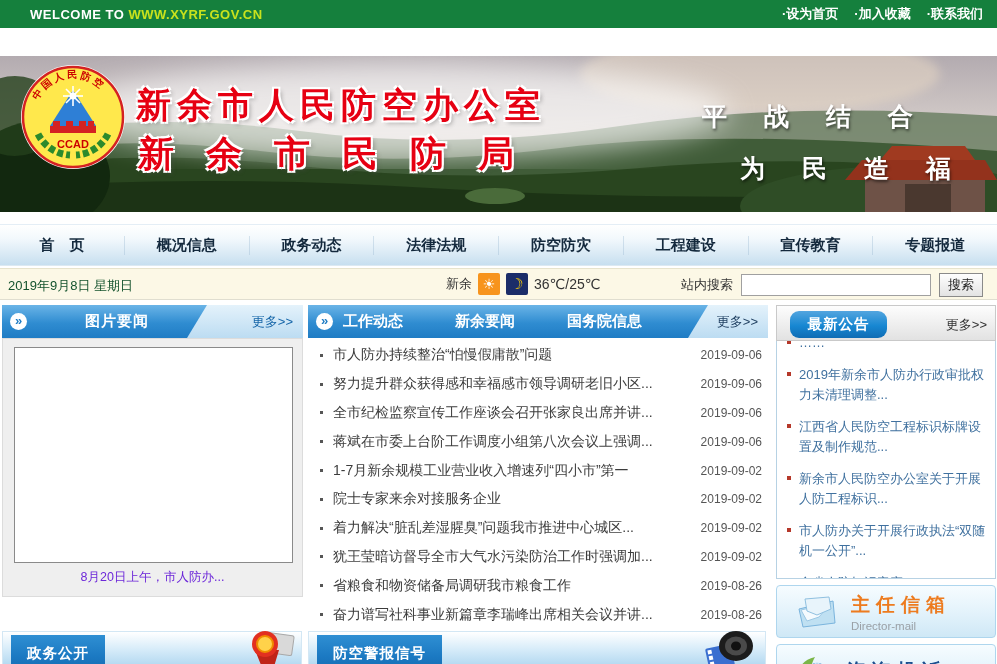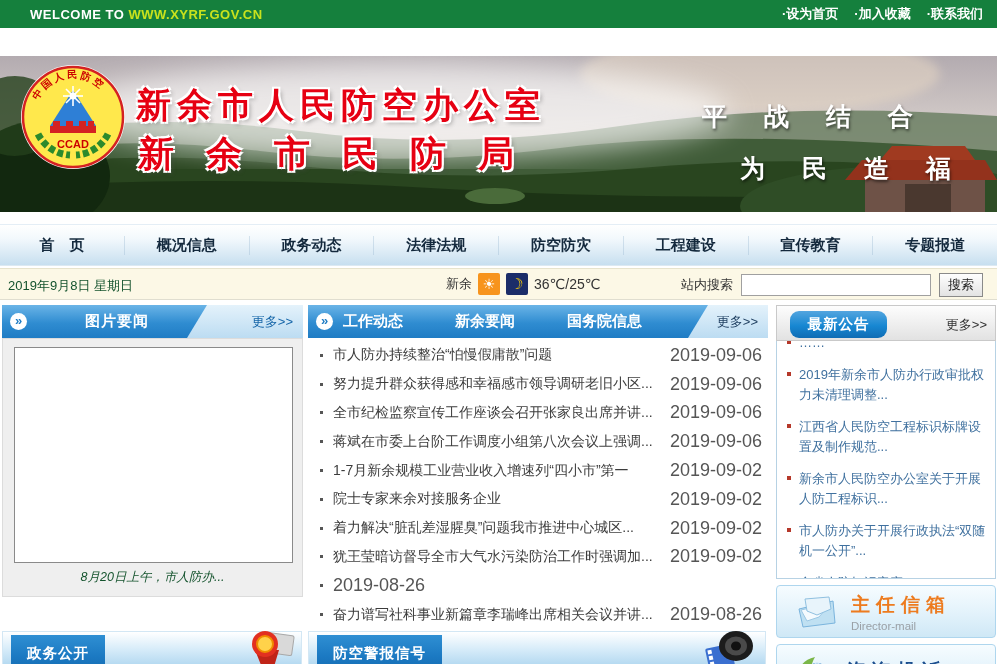--- a/index.html
+++ b/index.html
@@ -67,32 +67,32 @@
   .shead .more { position:absolute; right:10px; top:8px; font-size:13px; cursor:pointer; }
   
   .photo-head { left:2px; top:305px; width:301px; }
   .photo-head .blue { width:205px; }
   .photo-head .more { color:#1565a8; }
   .photo-body { position:absolute; left:2px; top:338px; width:301px; height:259px;
     background:#efefef; border:1px solid #dcdcdc; }
   .photo-frame { position:absolute; left:11px; top:8px; width:279px; height:216px;
     background:#fff; border:1px solid #8a8a8a; }
   .photo-caption { position:absolute; left:0; top:230px; width:100%; text-align:center;
-    font-size:12.5px; color:#14532d;font-style:italic; }
+    font-size:12.5px; color:#6d28d9; }
   
   .news-head { left:308px; top:305px; width:460px; }
   .news-head .blue { width:400px; }
   .news-head .tabs { display:flex; align-items:center; }
   .news-tab { font-size:15px; font-weight:bold; color:#fff; margin-right:52px; cursor:pointer; white-space:nowrap; }
   .news-head .more { color:#1c3c5e; }
   .news-list { position:absolute; left:308px; top:341px; width:460px; }
   .news-row { height:28.8px; display:flex; align-items:center; cursor:pointer; }
   .bullet { width:3px; height:3px; background:#555; margin:0 10px 0 12px; flex:0 0 auto; }
   .news-title { font-size:14px; color:#3c3c3c; white-space:nowrap; overflow:hidden; flex:1; }
-  .news-date { font-size:18px; color:#555; margin-right:6px; white-space:nowrap; }
+  .news-date { font-size:12px; color:#555; margin-right:6px; white-space:nowrap; }
   
   .ann-head { position:absolute; left:776px; top:305px; width:220px; height:36px;
     background:linear-gradient(to bottom,#fdfdfd,#e2e2e2); border:1px solid #c9c9c9; }
   .ann-tab { position:absolute; left:13px; top:5px; width:97px; height:27px; border-radius:9px;
     background:linear-gradient(to bottom,#53a5df 0%,#1787d2 55%,#0f6cb4 100%);
     color:#fff; font-size:14.5px; font-weight:bold; display:flex; align-items:center; justify-content:center;
     letter-spacing:1px; cursor:pointer; }
   .ann-head .more { position:absolute; right:8px; top:10px; font-size:13px; color:#333; cursor:pointer; }
   .ann-box { position:absolute; left:776px; top:341px; width:220px; height:238px;
     background:#fff; border:1px solid #b7d2e4; border-top:none; overflow:hidden; padding:0 6px 0 8px; }
@@ -284,20 +284,21 @@
     <span class="news-title">着力解决“脏乱差湿腥臭”问题我市推进中心城区...</span>
     <span class="news-date">2019-09-02</span>
   </div>
   <div class="news-row">
     <span class="bullet"></span>
     <span class="news-title">犹王莹暗访督导全市大气水污染防治工作时强调加...</span>
     <span class="news-date">2019-09-02</span>
   </div>
   <div class="news-row">
     <span class="bullet"></span>
+    <span class="news-title">省粮食和物资储备局调研我市粮食工作</span>
     <span class="news-date">2019-08-26</span>
   </div>
   <div class="news-row">
     <span class="bullet"></span>
     <span class="news-title">奋力谱写社科事业新篇章李瑞峰出席相关会议并讲...</span>
     <span class="news-date">2019-08-26</span>
   </div>
 </div>
 
 <div class="ann-head">

